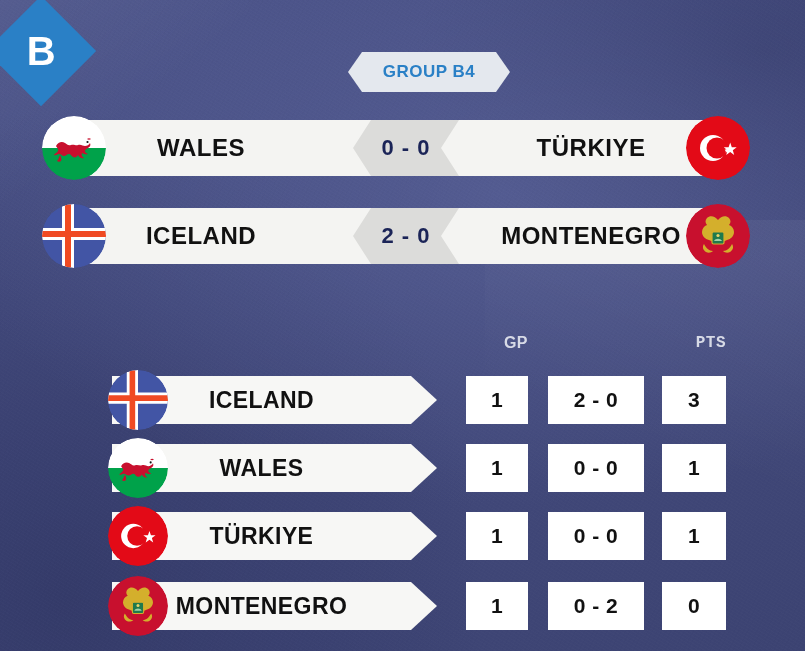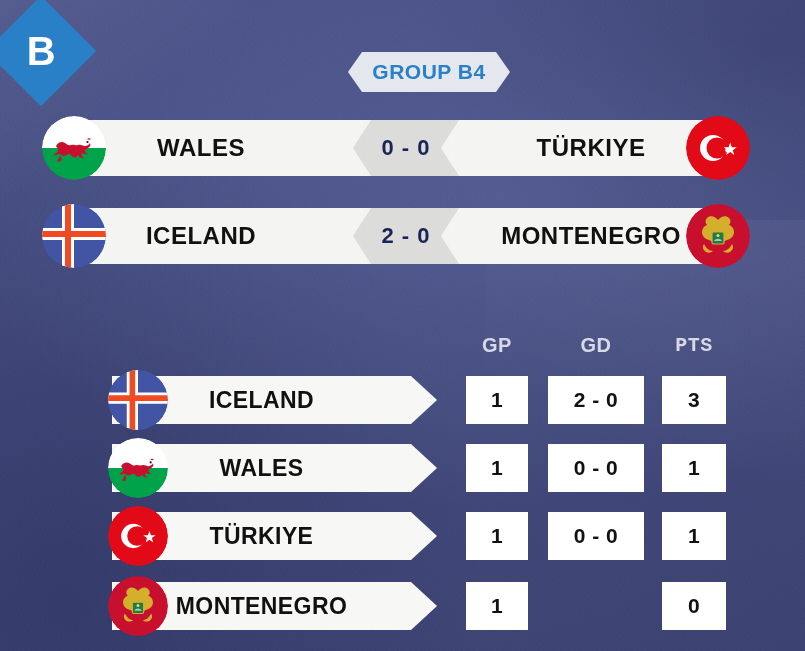--- a/index.html
+++ b/index.html
@@ -38,21 +38,21 @@
   #b-diamond span{transform:rotate(-45deg);color:#fff;font-weight:bold;
     font-size:40px;line-height:1;letter-spacing:0;}
 
   
   #group-banner{position:absolute;left:348px;top:52px;width:162px;height:40px;
     background:#e4e8ee;
     clip-path:polygon(14px 0, calc(100% - 14px) 0, 100% 50%, calc(100% - 14px) 100%, 0 100%, 0 0, 0 50%);
     -webkit-clip-path:polygon(14px 0,calc(100% - 14px) 0,100% 50%,calc(100% - 14px) 100%,14px 100%,0 50%);
     clip-path:polygon(14px 0,calc(100% - 14px) 0,100% 50%,calc(100% - 14px) 100%,14px 100%,0 50%);
     display:flex;align-items:center;justify-content:center;}
-  #group-banner span{color:#2a80c6;font-weight:bold;font-size:21px;letter-spacing:.5px;}
+  #group-banner span{color:#2a80c6;font-weight:bold;font-size:17px;letter-spacing:.5px;}
 
   
   .match{position:absolute;left:60px;width:672px;height:56px;}
   .match .bar{position:absolute;inset:0;background:#f4f4f2;}
   .match .home-cell,.match .away-cell{
     position:absolute;top:0;height:56px;display:flex;align-items:center;}
   .match .home-cell{left:0;width:300px;justify-content:center;padding-right:18px;box-sizing:border-box;}
   .match .away-cell{right:0;width:300px;justify-content:center;padding-left:18px;box-sizing:border-box;}
   .match .team-name{font-weight:bold;font-size:24px;color:#111;letter-spacing:.5px;}
   .match .score-cell{position:absolute;left:293px;width:106px;top:0;height:56px;
@@ -61,22 +61,22 @@
     display:flex;align-items:center;justify-content:center;}
   .match .score{font-weight:bold;font-size:22px;color:#1b2457;letter-spacing:1px;}
   .match .flag-wrap{position:absolute;top:-4px;width:64px;height:64px;}
   .match .flag-wrap.left{left:-18px;}
   .match .flag-wrap.right{right:-18px;}
   #match-0{top:120px;}
   #match-1{top:208px;}
 
   
   #col-headers{position:absolute;top:334px;left:0;width:805px;height:26px;}
-  .col-head{position:absolute;top:0;font-weight:bold;font-size:20px;color:#d7dae6;
-    text-align:center;letter-spacing:.5px;}
+  .col-head{position:absolute;top:0;font-weight:bold;font-size:16px;color:#d7dae6;
+    text-align:right;letter-spacing:.5px;}
   #head-gp{left:466px;width:62px;}
   #head-gd{left:548px;width:96px;}
   #head-pts{left:662px;width:64px;font-family:Liberation Mono, monospace;}
 
   .standing-row{position:absolute;left:0;width:805px;height:56px;}
   .standing-row .name-plate{position:absolute;left:112px;width:325px;height:48px;top:4px;
     background:#f7f7f5;
     clip-path:polygon(0 0, calc(100% - 26px) 0, 100% 50%, calc(100% - 26px) 100%, 0 100%);
     display:flex;align-items:center;justify-content:center;padding-right:26px;box-sizing:border-box;}
   .standing-row .name-plate span{font-weight:bold;font-size:23px;color:#111;letter-spacing:.4px;}
@@ -199,21 +199,20 @@
         <rect x="26" y="28" width="12" height="12" rx="1.5" fill="#1f7a4d" stroke="#d4af2c" stroke-width="1.2"></rect>
         <path d="M28 37c1.5-3 6.5-3 8 0z" fill="#9fd2a8"></path>
         <circle cx="32" cy="31.5" r="1.6" fill="#e8d56a"></circle>
       </g>
     </svg>
   </div>
 </div>
 
 <div id="col-headers">
   <div class="col-head" id="head-gp">GP</div>
-  <div class="col-head" id="head-gd">GD</div>
   <div class="col-head" id="head-pts">PTS</div>
 </div>
 
 <div class="standing-row" id="row-0">
   <div class="name-plate">
     <span>ICELAND</span>
   </div>
   <div class="flag-wrap">
     <svg class="flag" viewBox="0 0 64 64" aria-hidden="true">
       <defs>
@@ -322,16 +321,19 @@
         </g>
         <rect x="26" y="28" width="12" height="12" rx="1.5" fill="#1f7a4d" stroke="#d4af2c" stroke-width="1.2"></rect>
         <path d="M28 37c1.5-3 6.5-3 8 0z" fill="#9fd2a8"></path>
         <circle cx="32" cy="31.5" r="1.6" fill="#e8d56a"></circle>
       </g>
     </svg>
   </div>
   <div class="stat-box stat-gp">
       <span>1</span>
     </div>
+  <div class="stat-box stat-gd">
+      <span>0 - 2</span>
+    </div>
   <div class="stat-box stat-pts">
       <span>0</span>
     </div>
 </div>
 
 </body></html>

